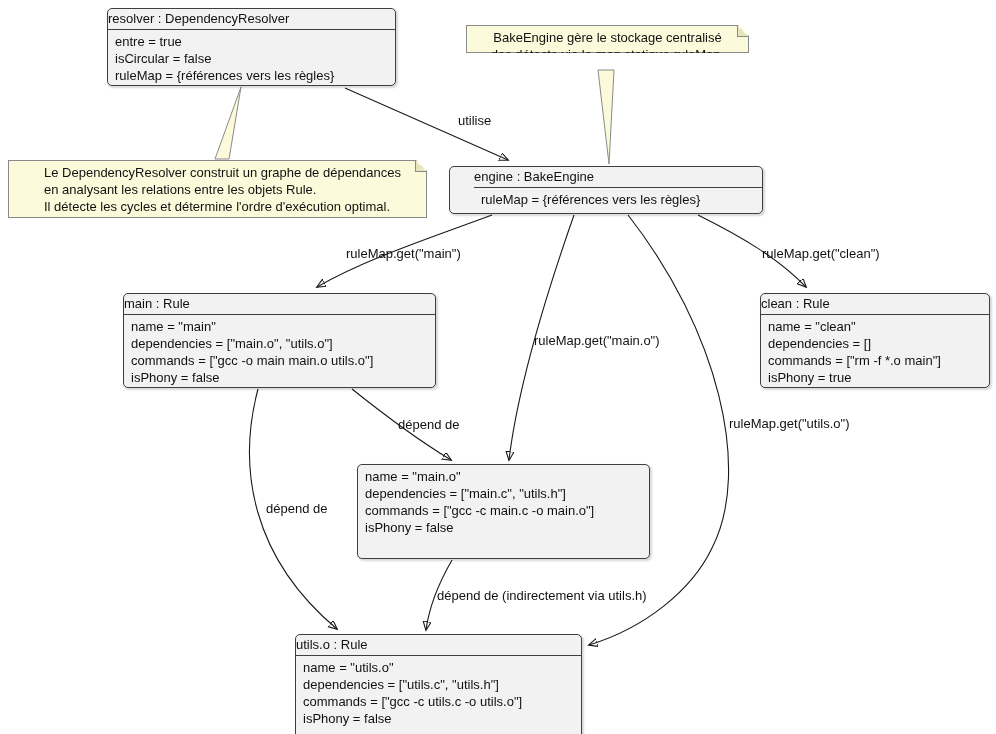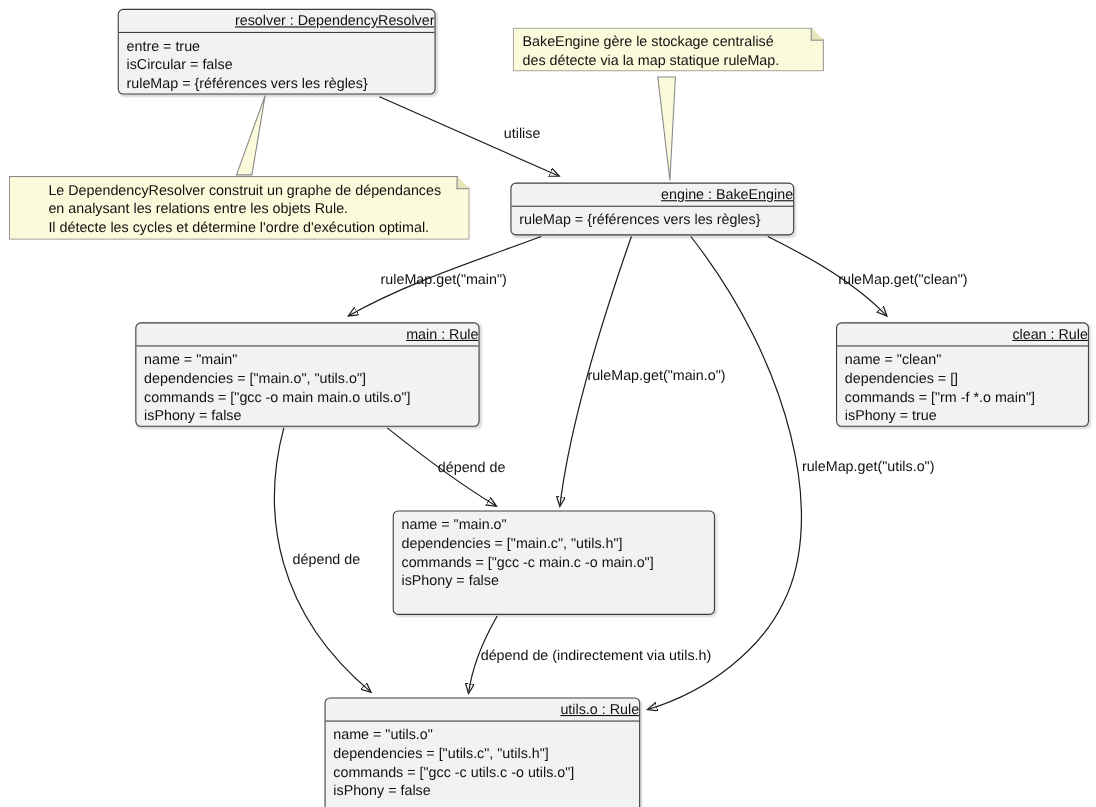--- a/index.html
+++ b/index.html
@@ -14,23 +14,23 @@
   svg.edges polygon.wedge { fill:var(--note-fill,#fbfbdb); stroke:var(--note-border,#8a8a8a); stroke-width:1; }
 
   .obj {
     position:absolute; box-sizing:border-box;
     background:var(--node-fill,#f2f2f2);
     border:1px solid var(--node-border,#404040);
     border-radius:5px;
     box-shadow:1.5px 1.5px 2px rgba(0,0,0,0.15);
   }
   .obj-title {
-    text-align:right; line-height:19px; height:20px;
+    text-align:left; line-height:19px; height:20px;
     border-bottom:1px solid var(--node-border,#404040);
-    white-space:nowrap; overflow:hidden;text-decoration:underline;
+    white-space:nowrap; overflow:hidden;
   }
   .obj-body { padding:3px 0 3px; }
   .attr { padding:0 7px; line-height:17px; white-space:nowrap; }
 
   .note {
     position:absolute; box-sizing:border-box;
     background:var(--note-fill,#fbfbdb);
     border:1px solid var(--note-border,#8a8a8a);
     padding:3px 8px 3px 8px; line-height:17px; white-space:nowrap;
     clip-path:polygon(0 0, calc(100% - 11px) 0, 100% 11px, 100% 100%, 0 100%);
@@ -71,21 +71,21 @@
 
   <div class="obj" style="left:107px; top:8px; width:289px; height:78px;">
     <div class="obj-title">resolver : DependencyResolver</div>
     <div class="obj-body">
       <div class="attr">entre = true</div>
       <div class="attr">isCircular = false</div>
       <div class="attr">ruleMap = {références vers les règles}</div>
     </div>
   </div>
 
-  <div class="obj" style="left:464px; top:166px; width:258px; height:48px;">
+  <div class="obj" style="left:449px; top:166px; width:314px; height:48px;padding-left:24px;">
     <div class="obj-title">engine : BakeEngine</div>
     <div class="obj-body">
       <div class="attr">ruleMap = {références vers les règles}</div>
     </div>
   </div>
 
   <div class="obj" style="left:123px; top:293px; width:313px; height:95px;">
     <div class="obj-title">main : Rule</div>
     <div class="obj-body">
       <div class="attr">name = "main"</div>
@@ -117,21 +117,21 @@
   <div class="obj" style="left:295px; top:634px; width:287px; height:108px;">
     <div class="obj-title">utils.o : Rule</div>
     <div class="obj-body">
       <div class="attr">name = "utils.o"</div>
       <div class="attr">dependencies = ["utils.c", "utils.h"]</div>
       <div class="attr">commands = ["gcc -c utils.c -o utils.o"]</div>
       <div class="attr">isPhony = false</div>
     </div>
   </div>
 
-  <div class="note" style="left:466px; top:25px; width:283px; height:40px;">
+  <div class="note" style="left:466px; top:25px; width:283px; height:28px;text-align:center;">
     <span class="fold"></span>
     <div>BakeEngine gère le stockage centralisé</div>
     <div>des détecte via la map statique ruleMap.</div>
   </div>
 
   <div class="note" style="left:8px; top:160px; width:419px; height:58px;padding-left:35px;">
     <span class="fold"></span>
     <div>Le DependencyResolver construit un graphe de dépendances</div>
     <div>en analysant les relations entre les objets Rule.</div>
     <div>Il détecte les cycles et détermine l'ordre d'exécution optimal.</div>

